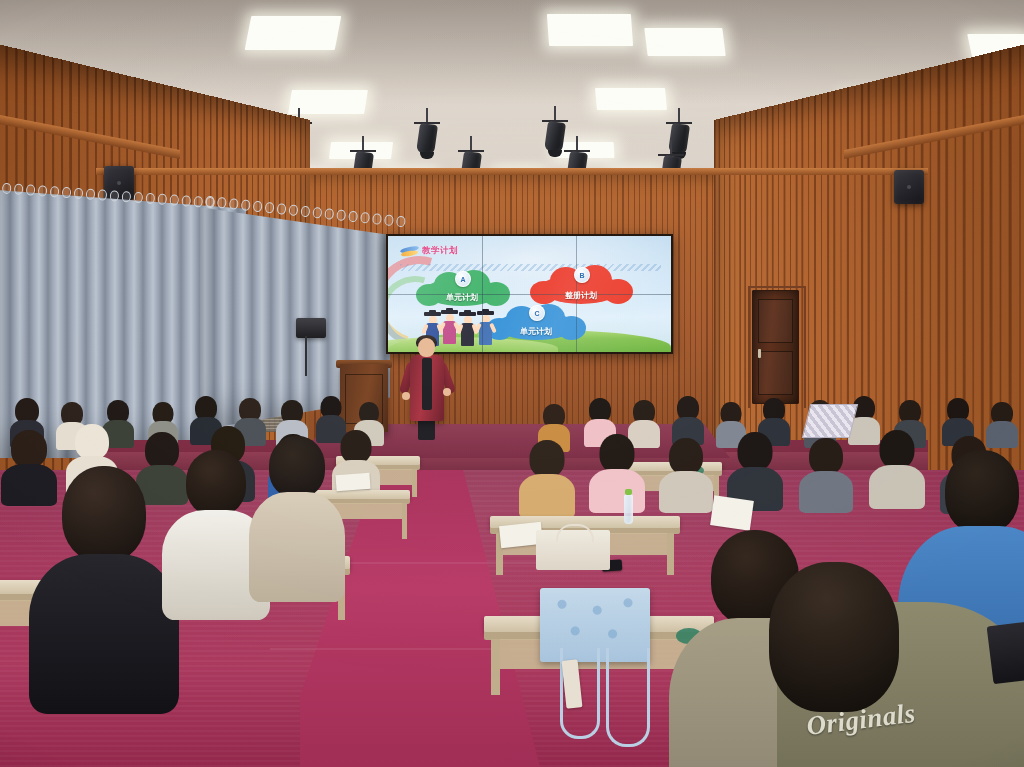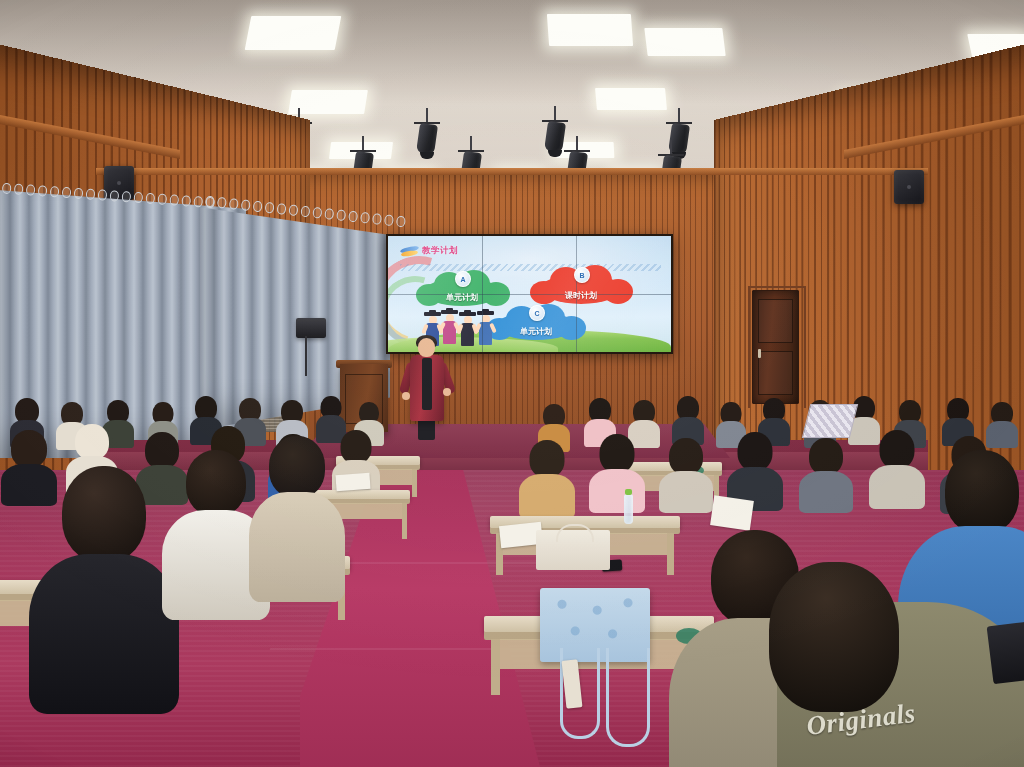--- a/index.html
+++ b/index.html
@@ -463,21 +463,21 @@
         <span class="badge">A</span>
         <span class="ctext">单元计划</span>
       </div>
 
       <div class="cloud" style="left:152px;top:38px;width:82px;height:30px;background:#ec3323;">
         <span class="lobe" style="left:-10px;top:7px;width:28px;height:23px;background:#ec3323;"></span>
         <span class="lobe" style="left:10px;top:-7px;width:32px;height:28px;background:#ec3323;"></span>
         <span class="lobe" style="left:38px;top:-9px;width:34px;height:30px;background:#ec3323;"></span>
         <span class="lobe" style="right:-11px;top:5px;width:30px;height:25px;background:#ec3323;"></span>
         <span class="badge">B</span>
-        <span class="ctext">课时计划</span>
+        <span class="ctext">整册计划</span>
       </div>
 
       <div class="cloud" style="left:108px;top:76px;width:80px;height:28px;background:#2f8fd8;">
         <span class="lobe" style="left:-10px;top:6px;width:27px;height:22px;background:#2f8fd8;"></span>
         <span class="lobe" style="left:10px;top:-6px;width:31px;height:26px;background:#2f8fd8;"></span>
         <span class="lobe" style="left:36px;top:-8px;width:33px;height:28px;background:#2f8fd8;"></span>
         <span class="lobe" style="right:-10px;top:4px;width:29px;height:24px;background:#2f8fd8;"></span>
         <span class="badge">C</span>
         <span class="ctext">单元计划</span>
       </div>

